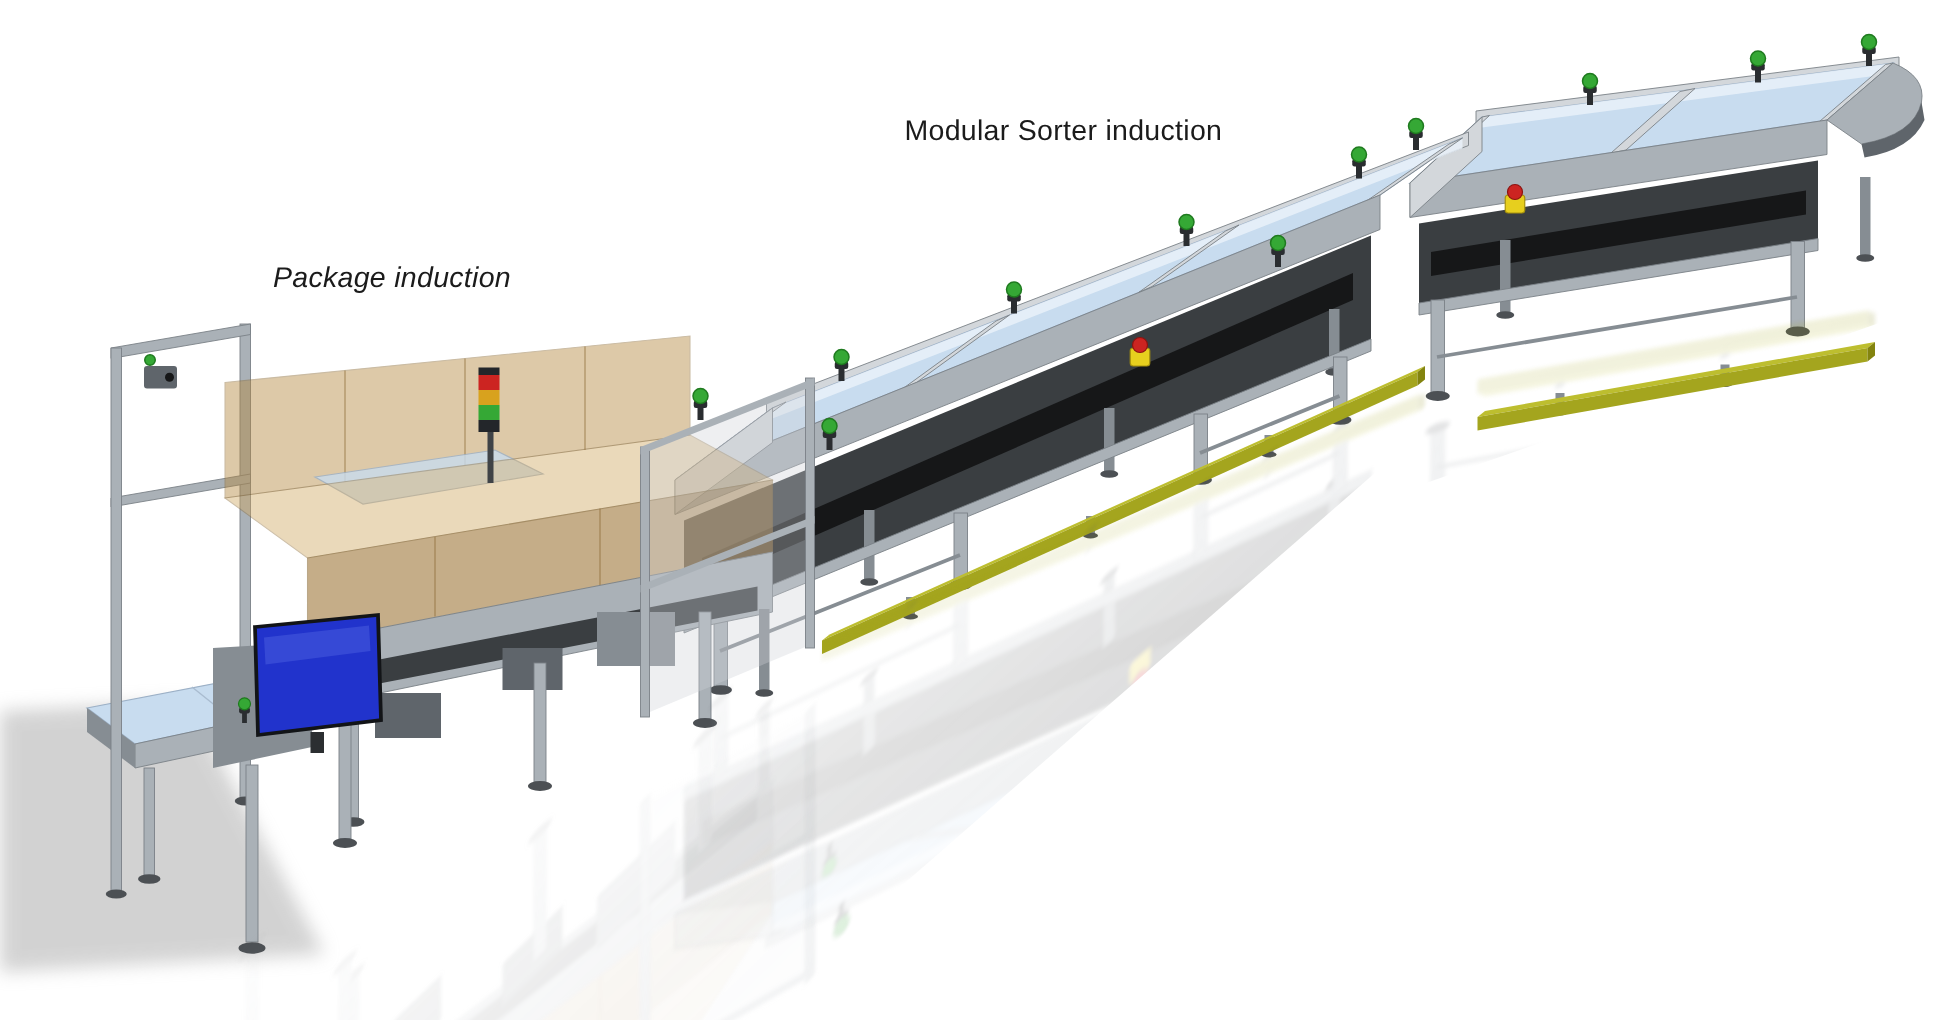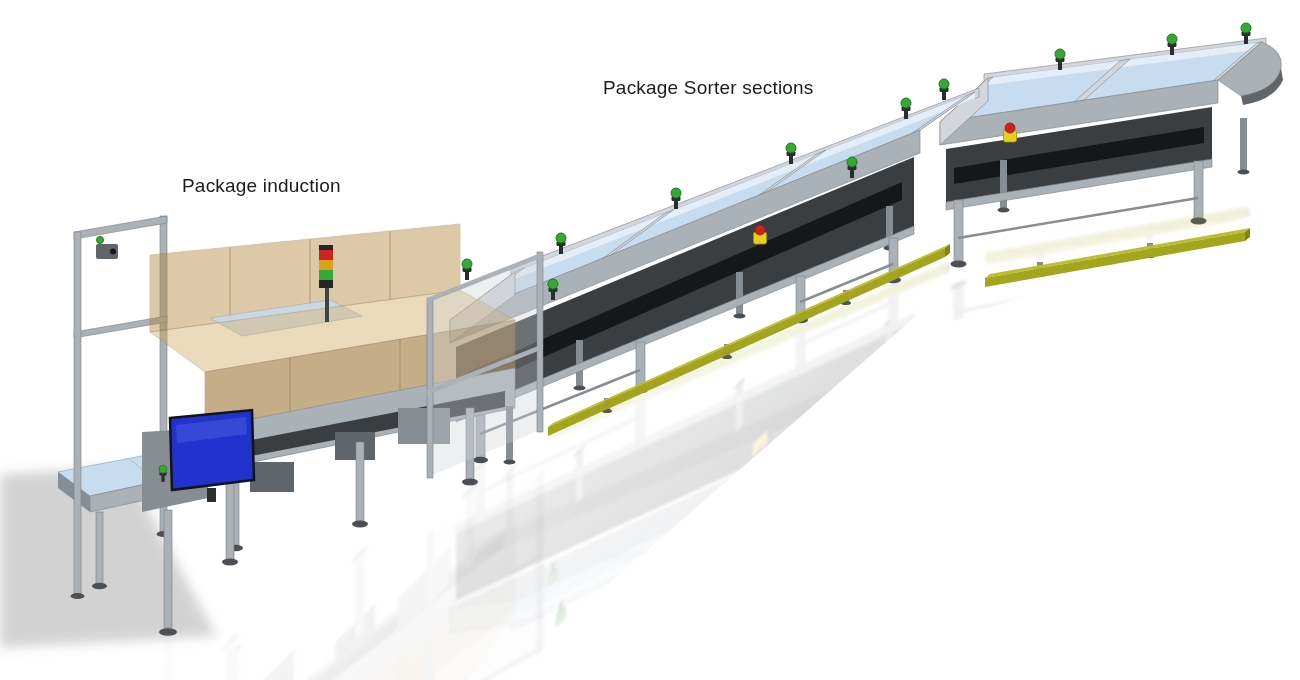--- a/index.html
+++ b/index.html
@@ -6,21 +6,21 @@
   .stage{
     position:relative;width:1300px;height:680px;overflow:hidden;
     background:var(--background,#fff);
     font-family:"Liberation Sans", sans-serif;
   }
   .stage svg{position:absolute;left:0;top:0;}
   .annot{
     position:absolute;z-index:5;color:#1b1b1b;font-size:19px;
     letter-spacing:.2px;white-space:nowrap;
   }
-  #lbl-induction{left:182px;top:175px;}
+  #lbl-induction{left:182px;top:175px;font-style:italic;}
   #lbl-sorter{left:603px;top:77px;}
 
   
   .c-belt{fill:var(--belt);stroke:#9cb0c6;stroke-width:.8;}
   .c-belt-hi{fill:var(--belt_hi);}
   .c-fl{fill:var(--frame_light);}
   .c-fm{fill:var(--frame_mid);}
   .c-fd{fill:var(--frame_dark);}
   .c-fx{fill:var(--frame_deep);}
   .c-int{fill:var(--interior);}
@@ -43,21 +43,21 @@
   .amb-line{stroke:#8a6a35;stroke-width:1;opacity:.5;}
   .belt-line{stroke:#a9bcd0;stroke-width:1;}
   .refl{opacity:.16;}
 </style>
 </head>
 <body>
 
 <div class="stage">
 
   <div id="lbl-induction" class="annot">Package induction</div>
-  <div id="lbl-sorter" class="annot">Package Sorter sections</div>
+  <div id="lbl-sorter" class="annot">Modular Sorter induction</div>
 
   <svg width="1300" height="680" viewBox="0 0 1300 680">
 
     <defs>
       <filter id="soft" x="-30%" y="-30%" width="160%" height="160%">
         <feGaussianBlur stdDeviation="6"></feGaussianBlur>
       </filter>
       <filter id="rblur" x="-10%" y="-10%" width="120%" height="130%">
         <feGaussianBlur stdDeviation="1.4"></feGaussianBlur>
       </filter>

